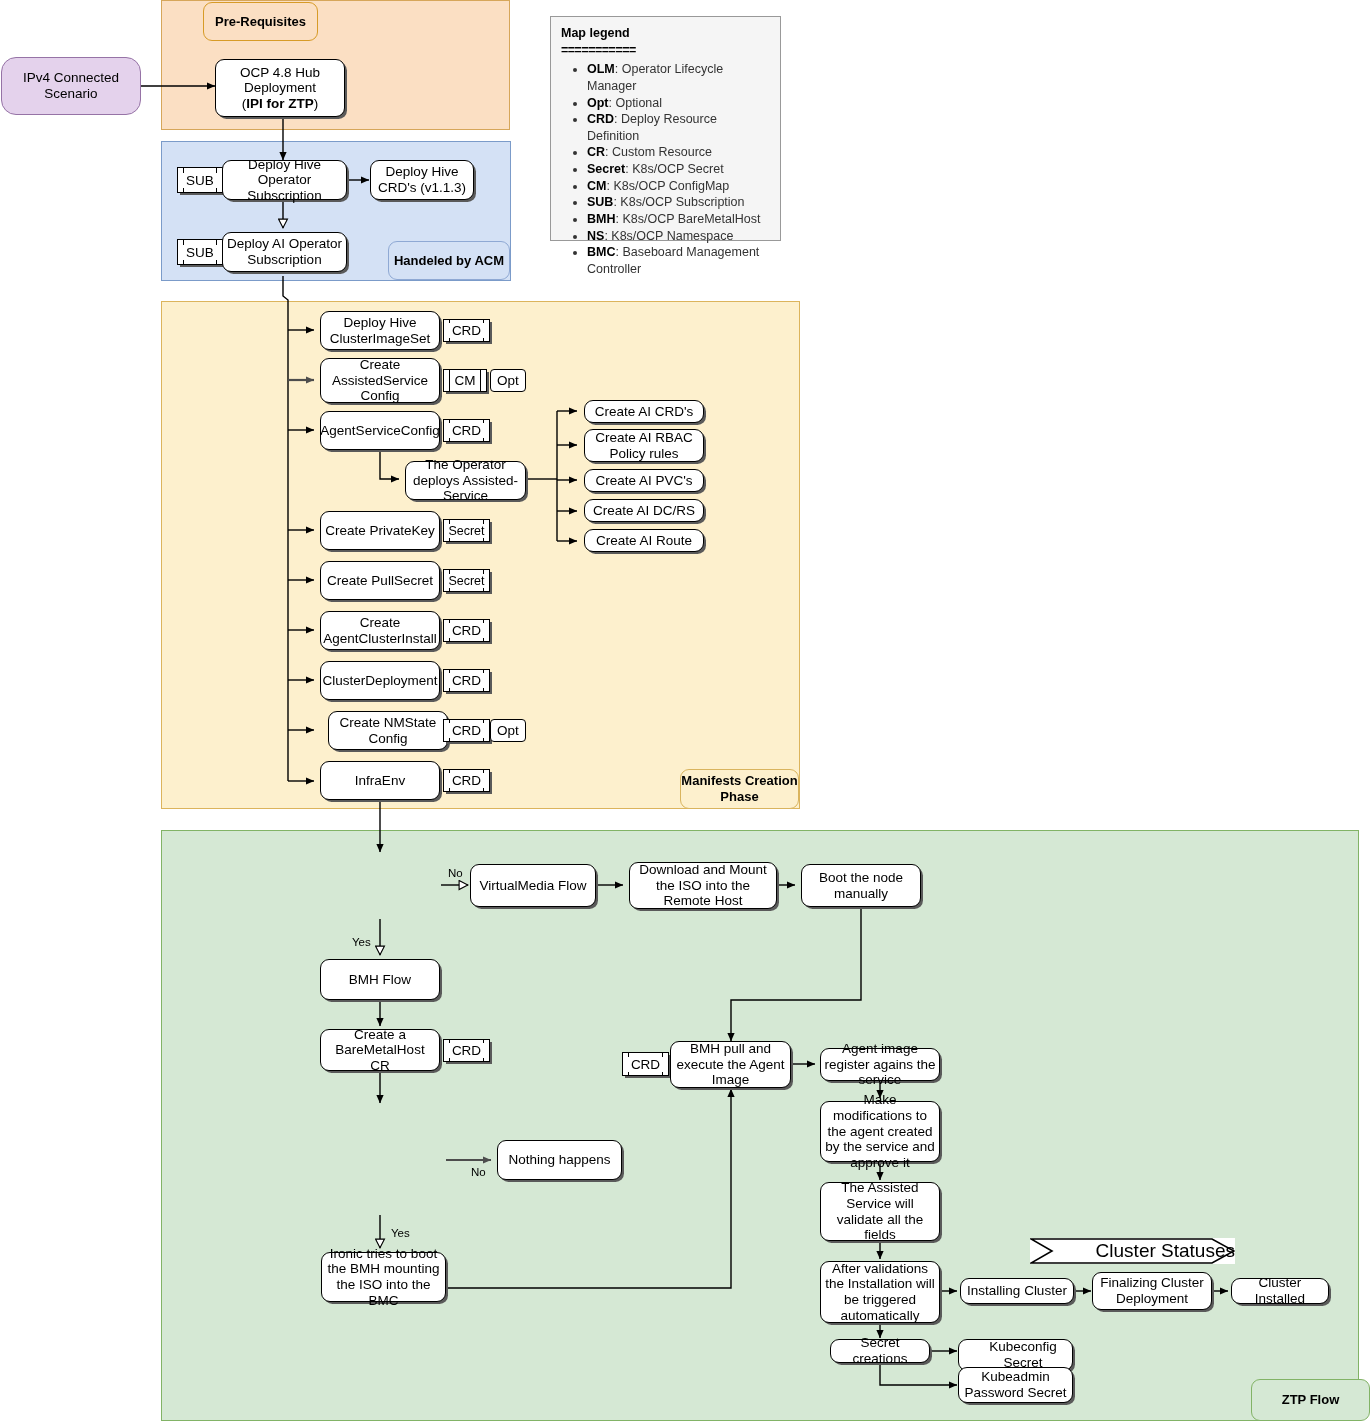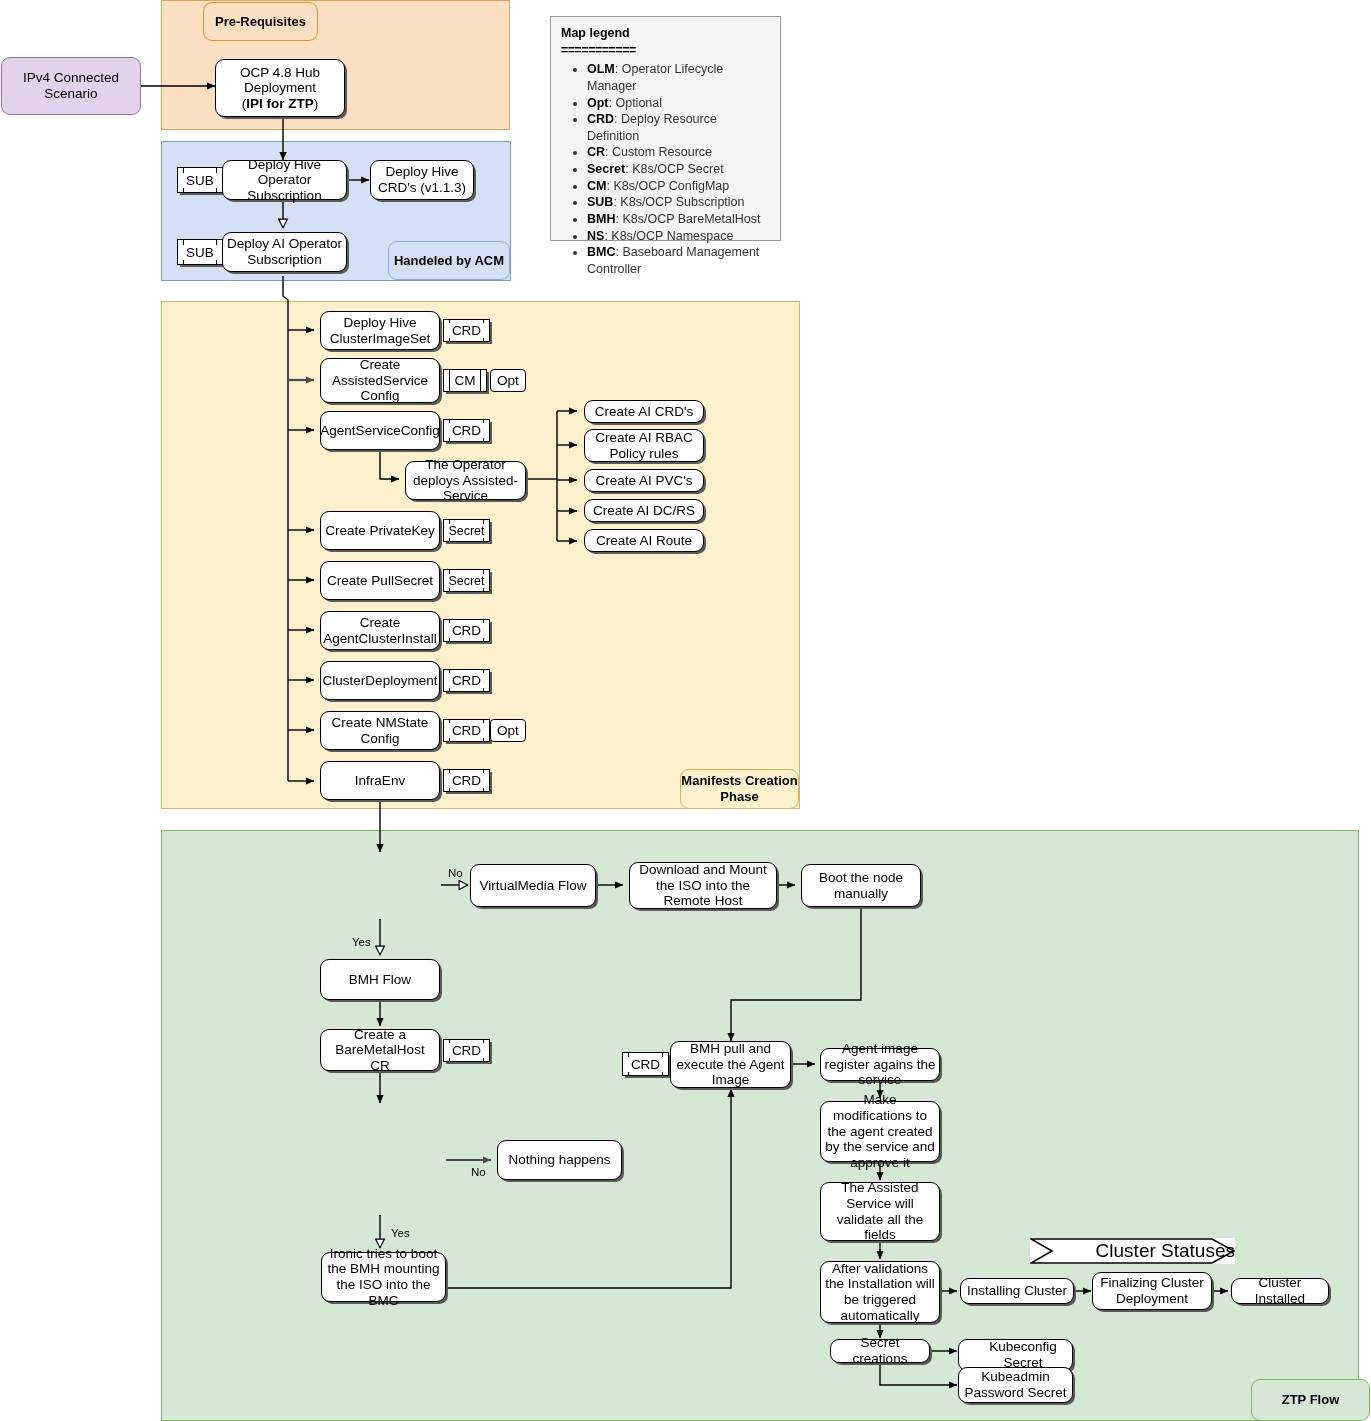--- a/index.html
+++ b/index.html
@@ -235,21 +235,21 @@
       <li><b>CR</b><span>: Custom Resource</span></li>
       <li><b>Secret</b><span>: K8s/OCP Secret</span></li>
       <li><b>CM</b><span>: K8s/OCP ConfigMap</span></li>
       <li><b>SUB</b><span>: K8s/OCP Subscription</span></li>
       <li><b>BMH</b><span>: K8s/OCP BareMetalHost</span></li>
       <li><b>NS</b><span>: K8s/OCP Namespace</span></li>
       <li><b>BMC</b><span>: Baseboard Management Controller</span></li>
     </ul>
   </div>
 
-  <div class="node start" style="left:1px;top:57px;width:140px;height:58px;">
+  <div class="node start" style="left:1px;top:57px;width:140px;height:58px;border-radius:15px;">
     <span>IPv4 Connected Scenario</span>
   </div>
 
   <div class="node shadow" style="left:215px;top:59px;width:130px;height:58px;">
     <div>
       <span>OCP 4.8 Hub</span><br>
       <span>Deployment</span><br>
       <span>(</span><b>IPI for ZTP</b><span>)</span>
     </div>
   </div>
@@ -321,21 +321,21 @@
     <span>CRD</span>
   </div>
 
   <div class="node shadow" style="left:320px;top:661px;width:120px;height:39px;">
     <span>ClusterDeployment</span>
   </div>
   <div class="tag" style="left:443px;top:669px;width:47px;height:23px;">
     <span>CRD</span>
   </div>
 
-  <div class="node shadow" style="left:320px;top:711px;width:120px;height:39px;">
+  <div class="node shadow" style="left:328px;top:711px;width:120px;height:39px;">
     <span>Create NMState Config</span>
   </div>
   <div class="tag" style="left:443px;top:719px;width:47px;height:23px;">
     <span>CRD</span>
   </div>
   <div class="node sq" style="left:490px;top:719px;width:36px;height:23px;border-radius:4px;font-size:13.5px;">
     <span>Opt</span>
   </div>
 
   <div class="node shadow" style="left:320px;top:761px;width:120px;height:39px;">

